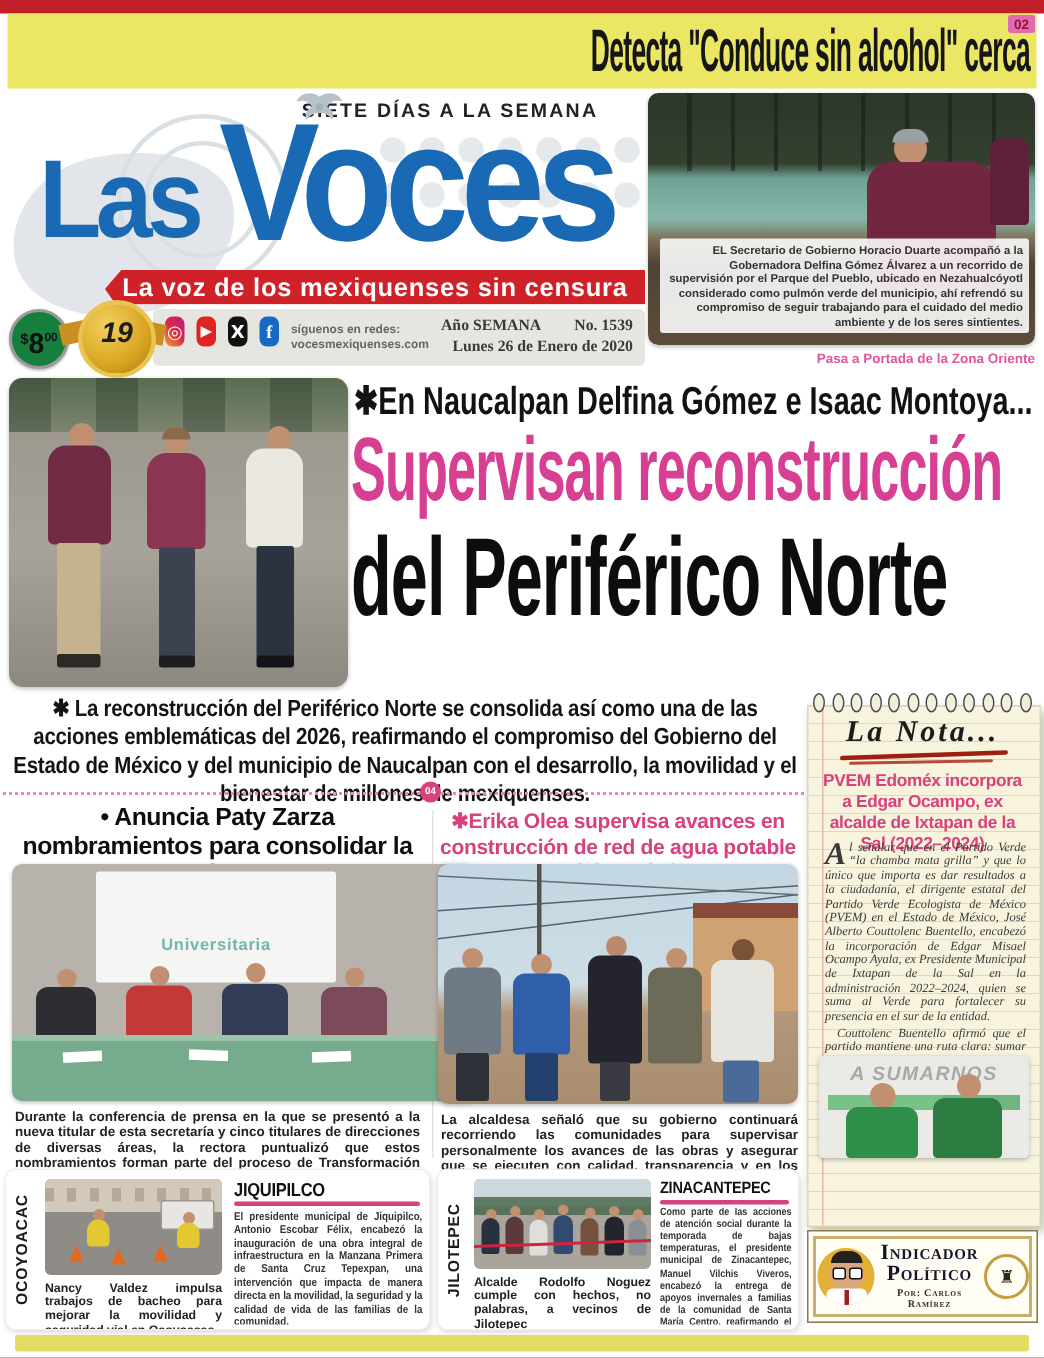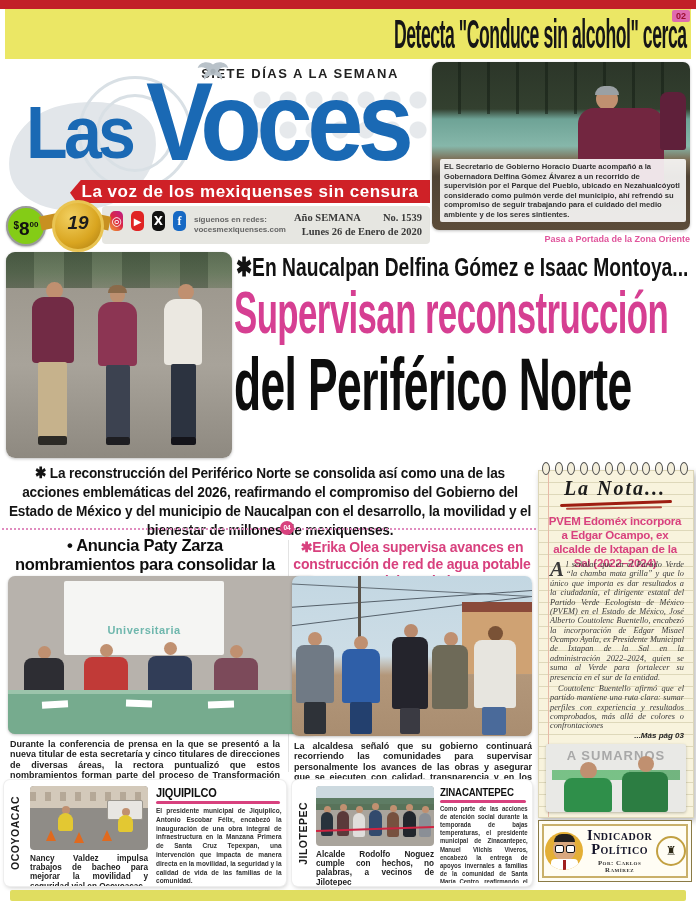--- a/index.html
+++ b/index.html
@@ -24,21 +24,21 @@
   .tagline{left:160px;top:66px;width:280px;text-align:center;font-size:13px;font-weight:800;letter-spacing:1.5px;color:#222;}
   .mapblob{left:8px;top:102px;width:150px;height:108px;background:#e2e6ea;border-radius:45% 60% 50% 55%/55% 45% 60% 50%;transform:rotate(-12deg);}
   .wave{border:3px solid #d9e0e5;border-radius:50%;}
   .crowd{left:250px;top:88px;width:178px;height:58px;opacity:.75;
         background:repeating-radial-gradient(circle at 12px 12px,#dde2e6 0 8px,transparent 9px 100%);background-size:26px 30px;}
   .logo{left:26px;top:78px;width:404px;display:flex;align-items:flex-end;color:#1a69b4;font-weight:800;}
   .logo .w1{font-size:74px;line-height:.85;letter-spacing:-4px;transform:scaleX(.92);transform-origin:0 100%;}
   .logo .w2{font-size:112px;line-height:.78;letter-spacing:-6px;margin-left:4px;transform:scaleX(.9);transform-origin:0 100%;}
   .slogan{left:70px;top:180px;width:360px;height:23px;background:#cf2127;color:#fff;font-weight:800;font-size:17px;
         line-height:23px;text-align:center;letter-spacing:.5px;clip-path:polygon(0 55%,3% 0,100% 0,100% 100%,2% 100%);}
-  .price{left:6px;top:206px;width:36px;height:36px;border-radius:50%;background:#84cc16;border:2px solid #9a9a9a;
+  .price{left:6px;top:206px;width:36px;height:36px;border-radius:50%;background:#15803d;border:2px solid #9a9a9a;
         box-shadow:0 1px 2px rgba(0,0,0,.3);text-align:center;line-height:34px;font-weight:800;}
   .price .sym{font-size:10px;vertical-align:6px;}
   .price .int{font-size:19px;}
   .price .cts{font-size:8px;vertical-align:8px;}
   .badge19{left:52px;top:200px;width:46px;height:46px;border-radius:50%;
         background:radial-gradient(circle at 35% 30%,#f2d060,#d9a520 60%,#a97a12);border:3px solid #e9c452;
         text-align:center;line-height:40px;font-weight:800;font-size:19px;font-style:italic;color:#1c1c1c;z-index:3;}
   .ribbon{top:214px;width:26px;height:14px;background:#c89020;z-index:2;}
   .infobar{left:102px;top:206px;width:328px;height:38px;background:#e6e6e1;border-radius:4px;display:flex;align-items:center;padding:0 8px;box-sizing:border-box;gap:8px;}
   .sic{width:20px;height:20px;border-radius:5px;color:#fff;display:flex;align-items:center;justify-content:center;
@@ -47,21 +47,21 @@
   .sic.yt{background:#e02424;font-size:10px;}
   .sic.xx{background:#111;}
   .sic.fb{background:#1769c4;font-family:"Liberation Serif",serif;}
   .soc-cap{font-size:8px;font-weight:700;color:#666;line-height:1.2;}
   .edition{margin-left:auto;font-family:"Liberation Serif",serif;font-size:10.5px;color:#3a3a3a;font-weight:600;line-height:1.3;text-align:right;min-width:128px;}
   .edition .row1{display:flex;justify-content:space-between;gap:10px;}
 
   
   .lead-photo{left:432px;top:62px;width:258px;height:168px;}
   .lead-cap{position:absolute;left:8px;right:4px;bottom:8px;background:rgba(255,255,255,.88);color:#333;
-        font-size:7.6px;font-weight:700;text-align:left;padding:3px 4px;line-height:1.25;border-radius:2px;}
+        font-size:7.6px;font-weight:700;text-align:right;padding:3px 4px;line-height:1.25;border-radius:2px;}
   .jump{left:432px;top:234px;width:258px;text-align:right;font-size:9px;font-weight:800;color:#e0559c;}
 
   
   .main-photo{left:6px;top:252px;width:226px;height:206px;border-radius:9px;}
   .kicker{left:236px;top:252px;font-size:26px;font-weight:800;color:#121212;}
   .kicker .sx{transform:scaleX(.74);}
   .hl-pink{left:234px;top:283px;font-size:60px;font-weight:800;color:#d63f92;line-height:1;}
   .hl-pink .sx{transform:scaleX(.58);letter-spacing:-1px;}
   .hl-black{left:234px;top:348px;font-size:74px;font-weight:800;color:#0d0d0d;line-height:1;}
   .hl-black .sx{transform:scaleX(.60);letter-spacing:-1px;}
@@ -92,21 +92,21 @@
         font-style:italic;font-weight:800;font-size:20px;letter-spacing:2px;color:#1c1c1c;}
   .nota-scribble{left:560px;top:502px;width:112px;height:3px;background:#9e1e12;transform:rotate(-2deg);border-radius:2px;}
   .nota-scribble2{left:566px;top:507px;width:96px;height:2px;background:#b34a3c;transform:rotate(-1deg);border-radius:2px;}
   .nota-head{left:546px;top:514px;width:138px;text-align:center;font-size:11.5px;font-weight:800;color:#d8417e;line-height:1.22;letter-spacing:-.2px;}
   .nota-body{left:550px;top:560px;width:134px;font-family:"Liberation Serif",serif;font-style:italic;
         font-size:8.3px;line-height:1.13;color:#3a3a3a;text-align:justify;}
   .nota-body .dc{float:left;font-size:21px;line-height:.8;font-weight:700;margin:1px 2px 0 0;font-style:italic;}
   .nota-body p{margin:0 0 2px 0;}
   .nota-body p+p{text-indent:8px;}
   .nota-more{left:550px;top:731px;width:134px;text-align:right;font-size:8px;font-weight:800;font-style:italic;color:#222;}
-  .nota-photo{left:546px;top:744px;width:140px;height:68px;border-radius:3px;}
+  .nota-photo{left:546px;top:704px;width:140px;height:68px;border-radius:3px;font-style:italic;}
 
   
   .indicador{left:538px;top:820px;width:154px;height:62px;background:#fffdf4;border:1px solid #8a7a45;
         box-shadow:inset 0 0 0 3px #fffdf4, inset 0 0 0 5px #c9b06a;display:flex;align-items:center;padding:4px 6px;box-sizing:border-box;gap:4px;}
   .carica{width:38px;height:38px;border-radius:50%;background:#e4af35;position:relative;overflow:hidden;flex:0 0 auto;}
   .ind-title{flex:1;text-align:center;font-family:"Liberation Serif",serif;font-variant:small-caps;
         font-weight:700;font-size:14.5px;line-height:.95;color:#15152a;letter-spacing:.5px;}
   .ind-by{font-size:6.8px;font-weight:600;letter-spacing:.5px;color:#333;margin-top:4px;font-variant:small-caps;}
   .seal{width:26px;height:26px;border-radius:50%;border:2px solid #c2a041;display:flex;align-items:center;justify-content:center;
         font-family:"DejaVu Sans",sans-serif;font-size:12px;color:#2e2a18;flex:0 0 auto;}

